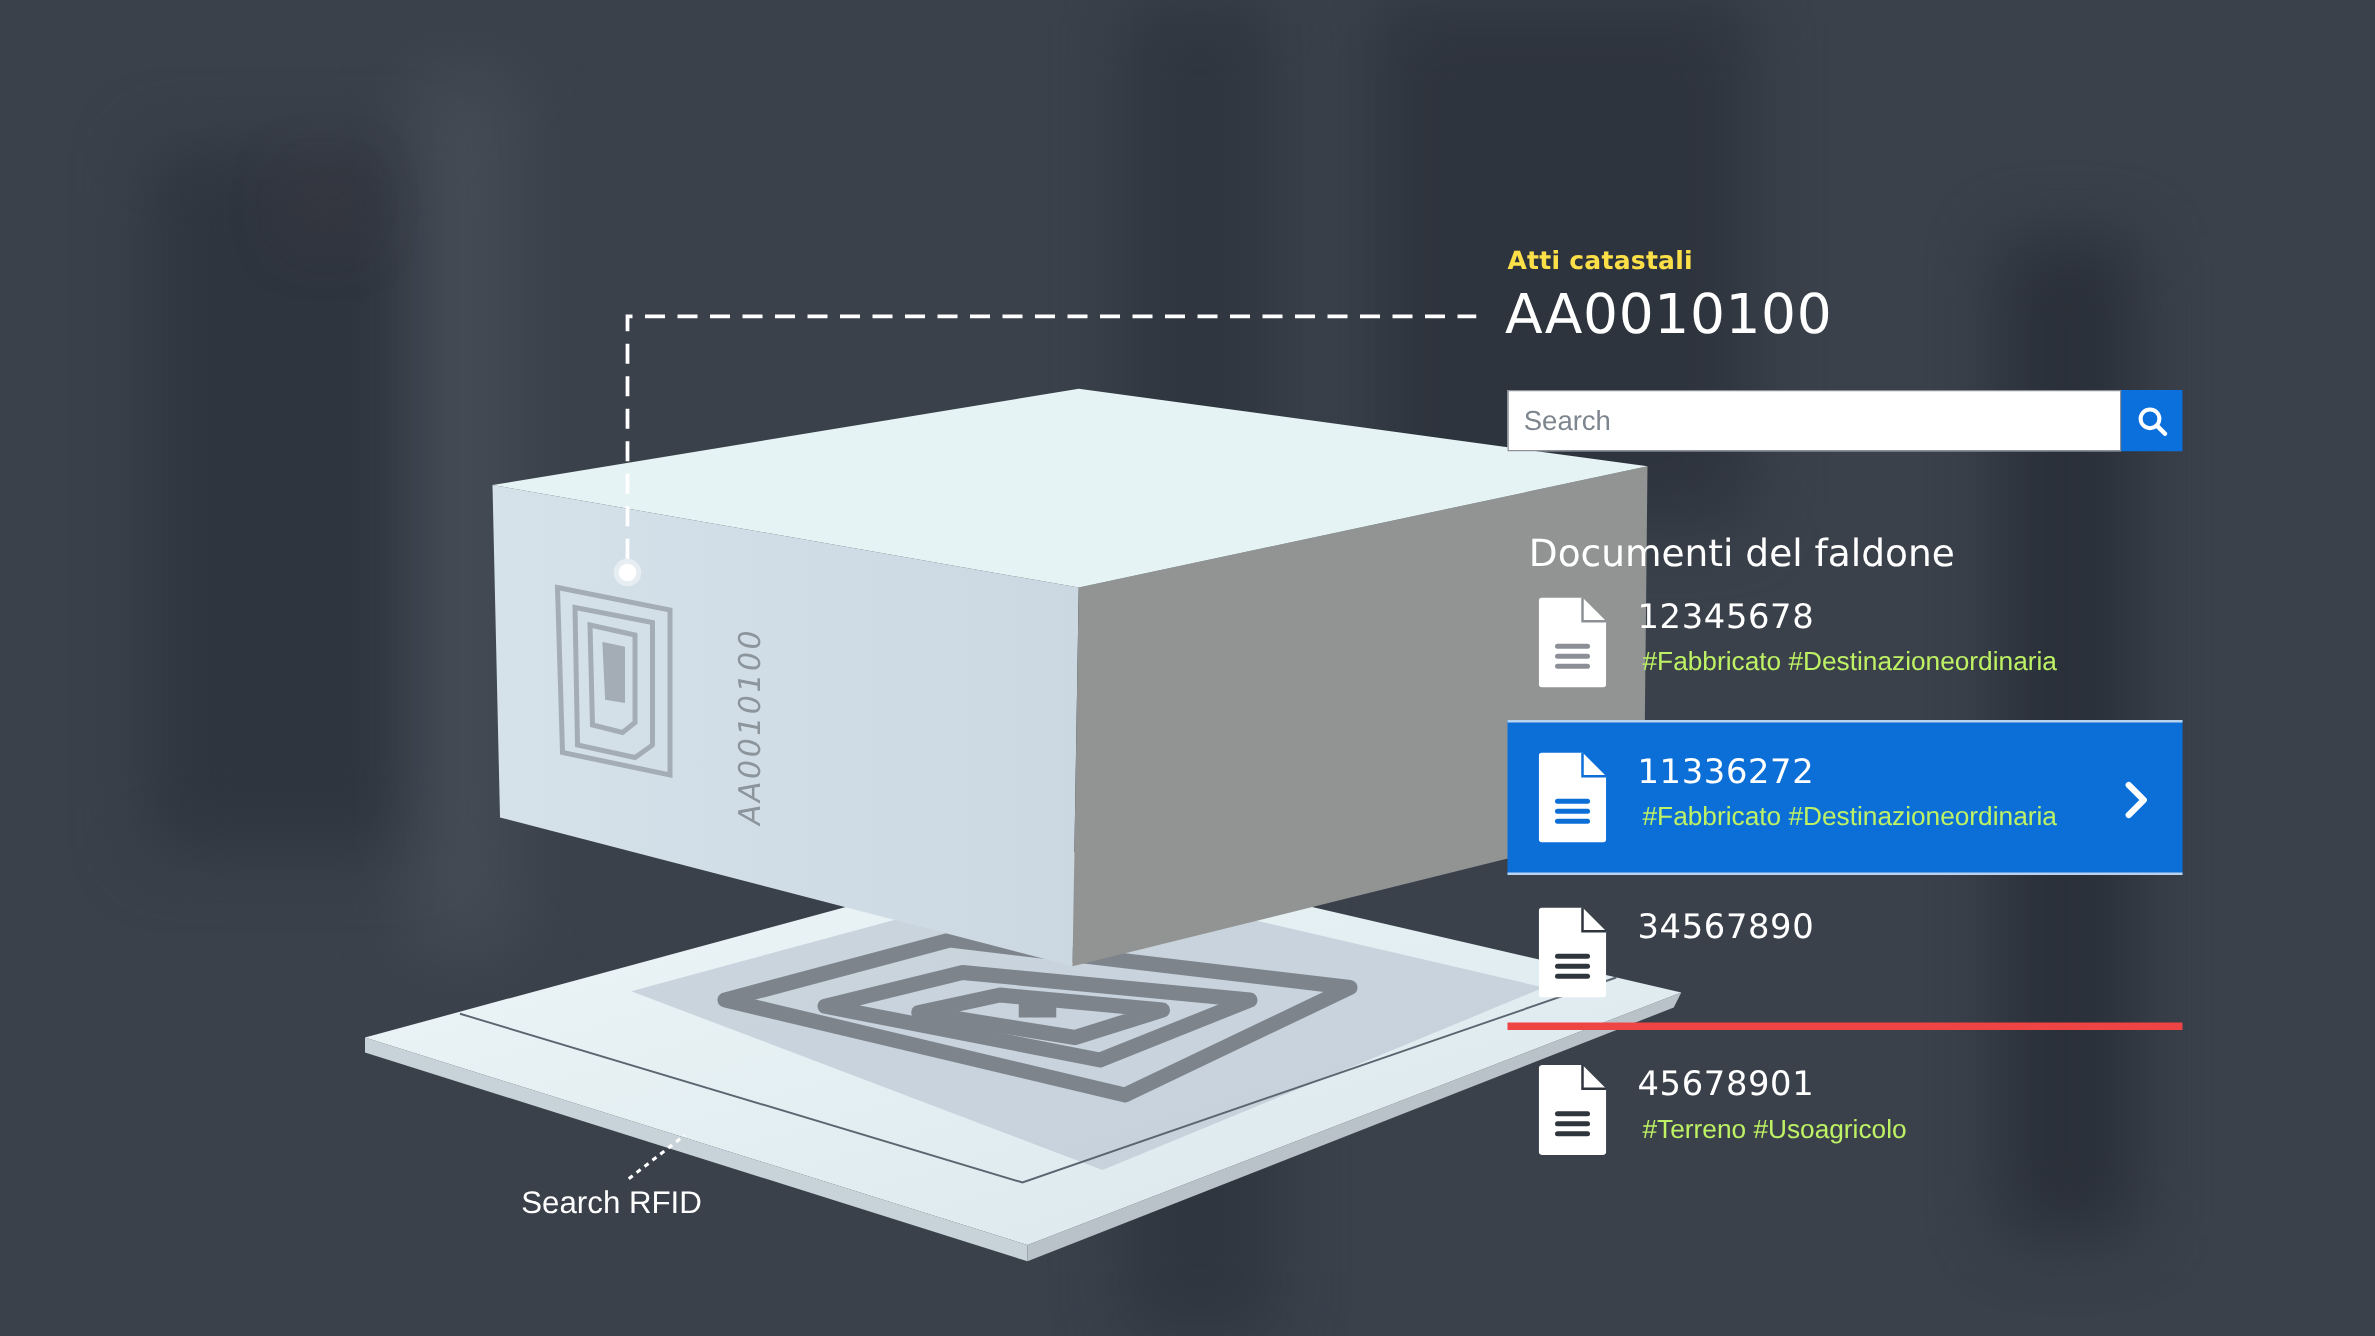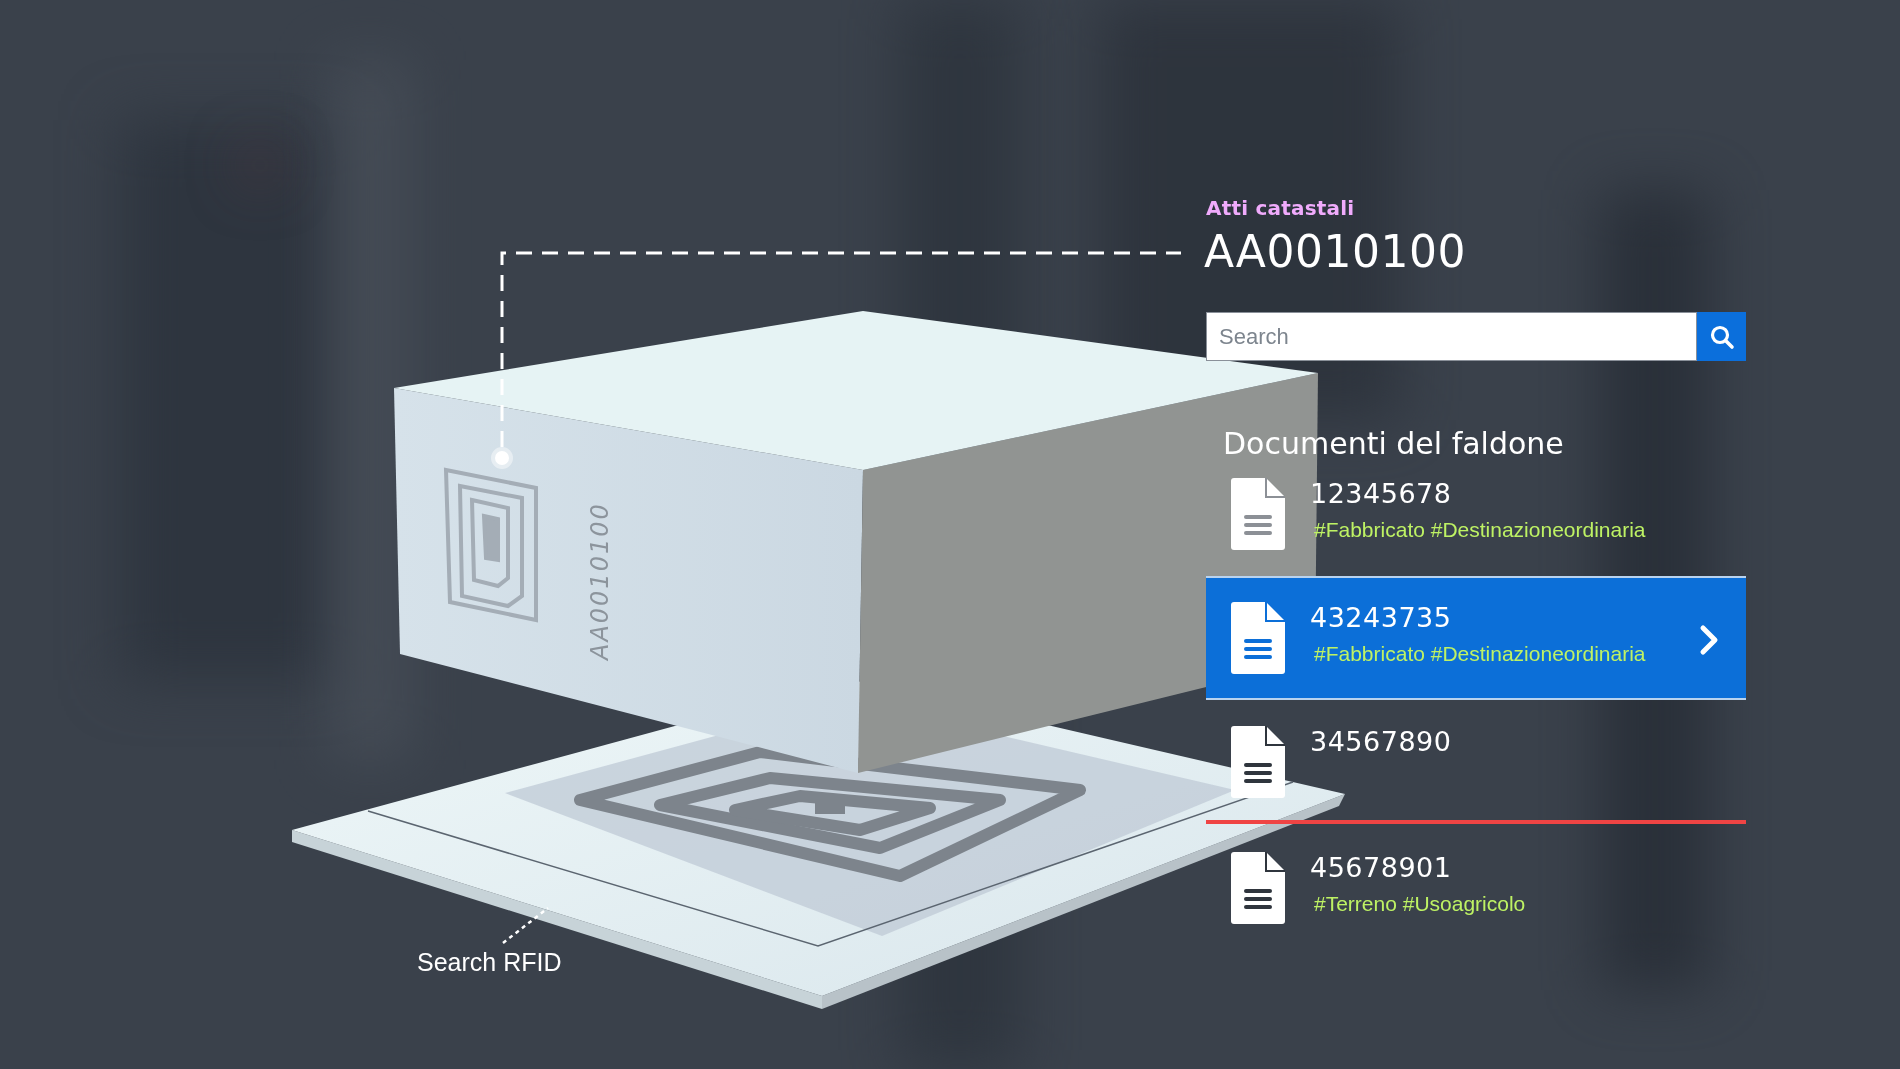--- a/index.html
+++ b/index.html
@@ -8,21 +8,21 @@
     background: #3a414b;
     font-family: "DejaVu Sans", sans-serif;
   }
   .bg-layer { position: absolute; inset: 0; }
   .bg-blob { position: absolute; filter: blur(28px); }
   .scene { position: absolute; left: 0; top: 0; width: 1900px; height: 1069px; }
 
   .panel { position: absolute; left: 1206px; top: 190px; width: 540px; }
   .eyebrow {
     position: absolute; left: 0; top: 6px;
-    font-size: 20px; font-weight: bold; color: #f0abfc; letter-spacing: 0.2px;
+    font-size: 20px; font-weight: bold; color: #fde047; letter-spacing: 0.2px;
     font-family: "DejaVu Sans", sans-serif;
     text-align: center;
   }
   .big-code {
     position: absolute; left: -2px; top: 36px;
     font-size: 44px; color: #ffffff; letter-spacing: 0.5px;
     font-family: "DejaVu Sans", sans-serif;
   }
   .search {
     position: absolute; left: 0; top: 122px; width: 540px; height: 49px;
@@ -46,21 +46,21 @@
   }
   .doc-list { position: absolute; left: 0; top: 262px; width: 540px; }
   .doc-row {
     position: relative; box-sizing: border-box; width: 540px; height: 124px;
     cursor: pointer;
   }
   .doc-row.selected {
     background: #0c6fd8;
     border-top: 2px solid #b9d3ef; border-bottom: 2px solid #b9d3ef;
   }
-  .doc-row.with-sep { border-bottom: 4px solid #ef4444; }
+  .doc-row.with-sep { border-bottom: 6px solid #ef4444; }
   .doc-icon { position: absolute; left: 25px; top: 26px; width: 54px; height: 72px; }
   .doc-num {
     position: absolute; left: 104px; top: 26px;
     font-size: 27px; color: #ffffff; font-family: "DejaVu Sans", sans-serif; letter-spacing: 0.5px;
   }
   .doc-tags {
     position: absolute; left: 108px; top: 66px;
     font-size: 21px; color: #bef264; font-family: "Liberation Sans", sans-serif;
   }
   .chev { position: absolute; right: 26px; top: 46px; width: 22px; height: 32px; }
@@ -164,21 +164,21 @@
     </div>
 
     <div class="doc-row selected">
       <svg class="doc-icon" viewBox="0 0 54 72" style="top:24px">
         <path d="M3 0 H35 L54 19 V69 a3 3 0 0 1 -3 3 H3 a3 3 0 0 1 -3 -3 V3 a3 3 0 0 1 3 -3 Z" fill="#ffffff"></path>
         <path d="M35 0 V19 H54" fill="none" stroke="#0c6fd8" stroke-width="2"></path>
         <rect x="13" y="37" width="28" height="4" rx="2" fill="#0c6fd8"></rect>
         <rect x="13" y="45" width="28" height="4" rx="2" fill="#0c6fd8"></rect>
         <rect x="13" y="53" width="28" height="4" rx="2" fill="#0c6fd8"></rect>
       </svg>
-      <div class="doc-num" style="top:24px">43243735</div>
+      <div class="doc-num" style="top:24px">11336272</div>
       <div class="doc-tags" style="top:64px">#Fabbricato #Destinazioneordinaria</div>
       <svg class="chev" viewBox="0 0 22 32">
         <polyline points="5,4 17,16 5,28" fill="none" stroke="#ffffff" stroke-width="5" stroke-linecap="round" stroke-linejoin="round"></polyline>
       </svg>
     </div>
 
     <div class="doc-row with-sep">
       <svg class="doc-icon" viewBox="0 0 54 72">
         <path d="M3 0 H35 L54 19 V69 a3 3 0 0 1 -3 3 H3 a3 3 0 0 1 -3 -3 V3 a3 3 0 0 1 3 -3 Z" fill="#ffffff"></path>
         <path d="M35 0 V19 H54" fill="none" stroke="#2f353d" stroke-width="2"></path>

